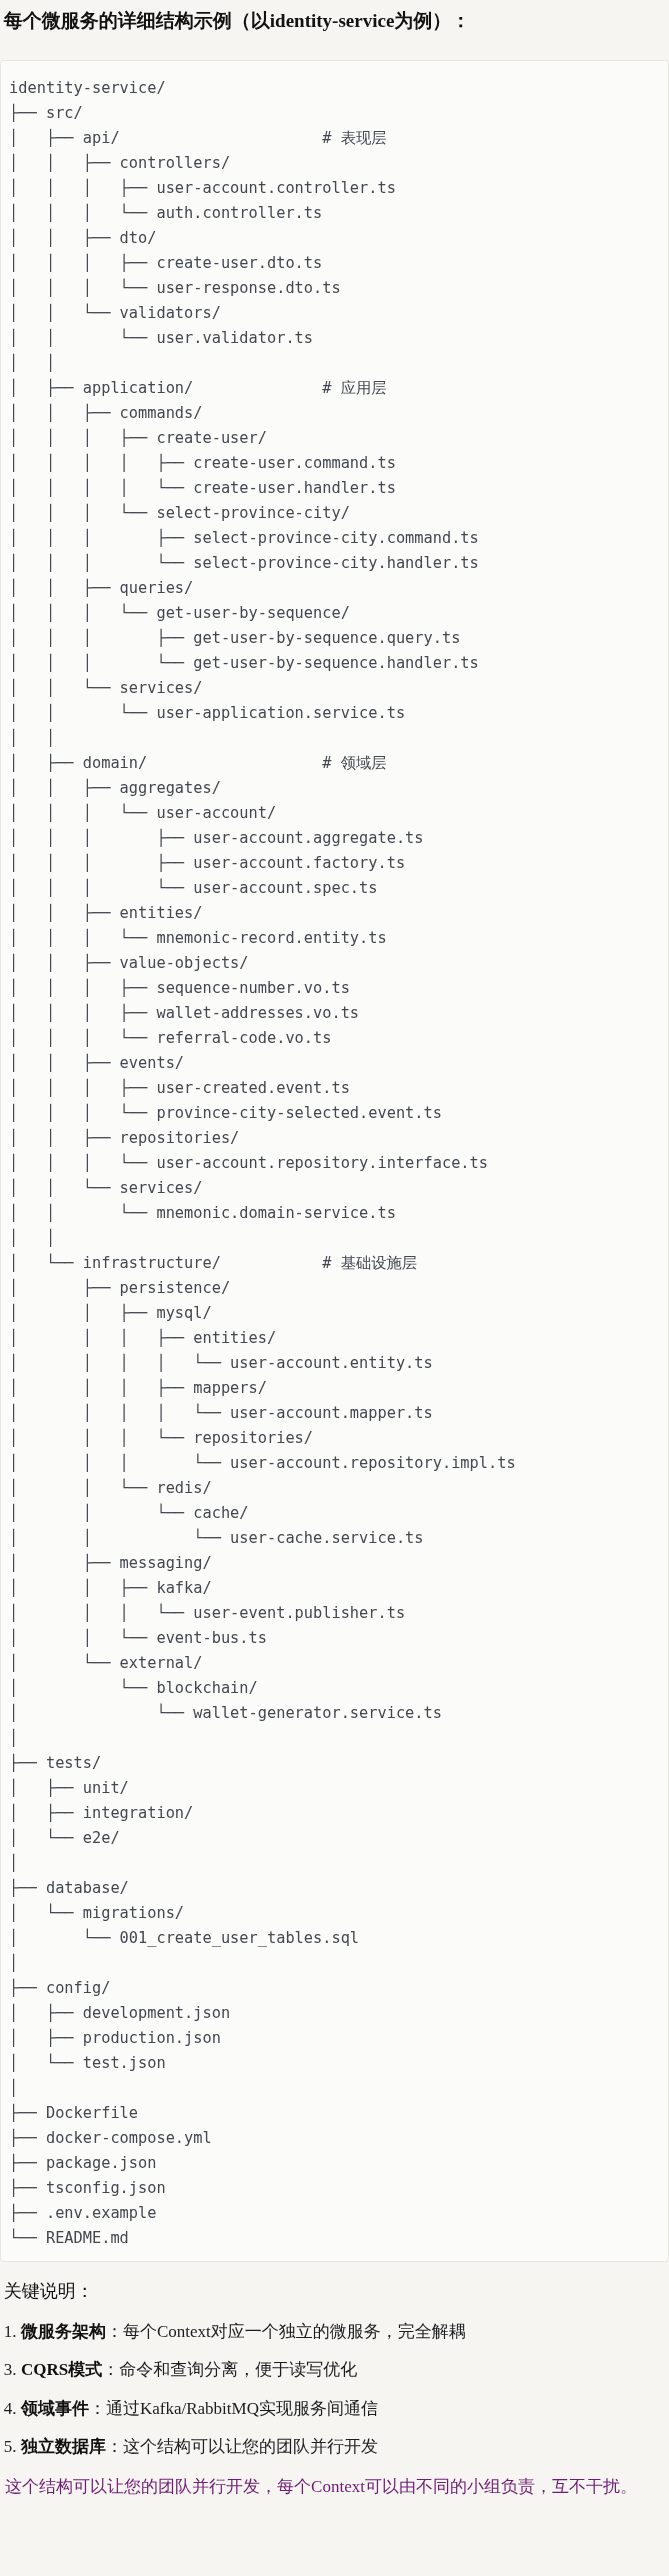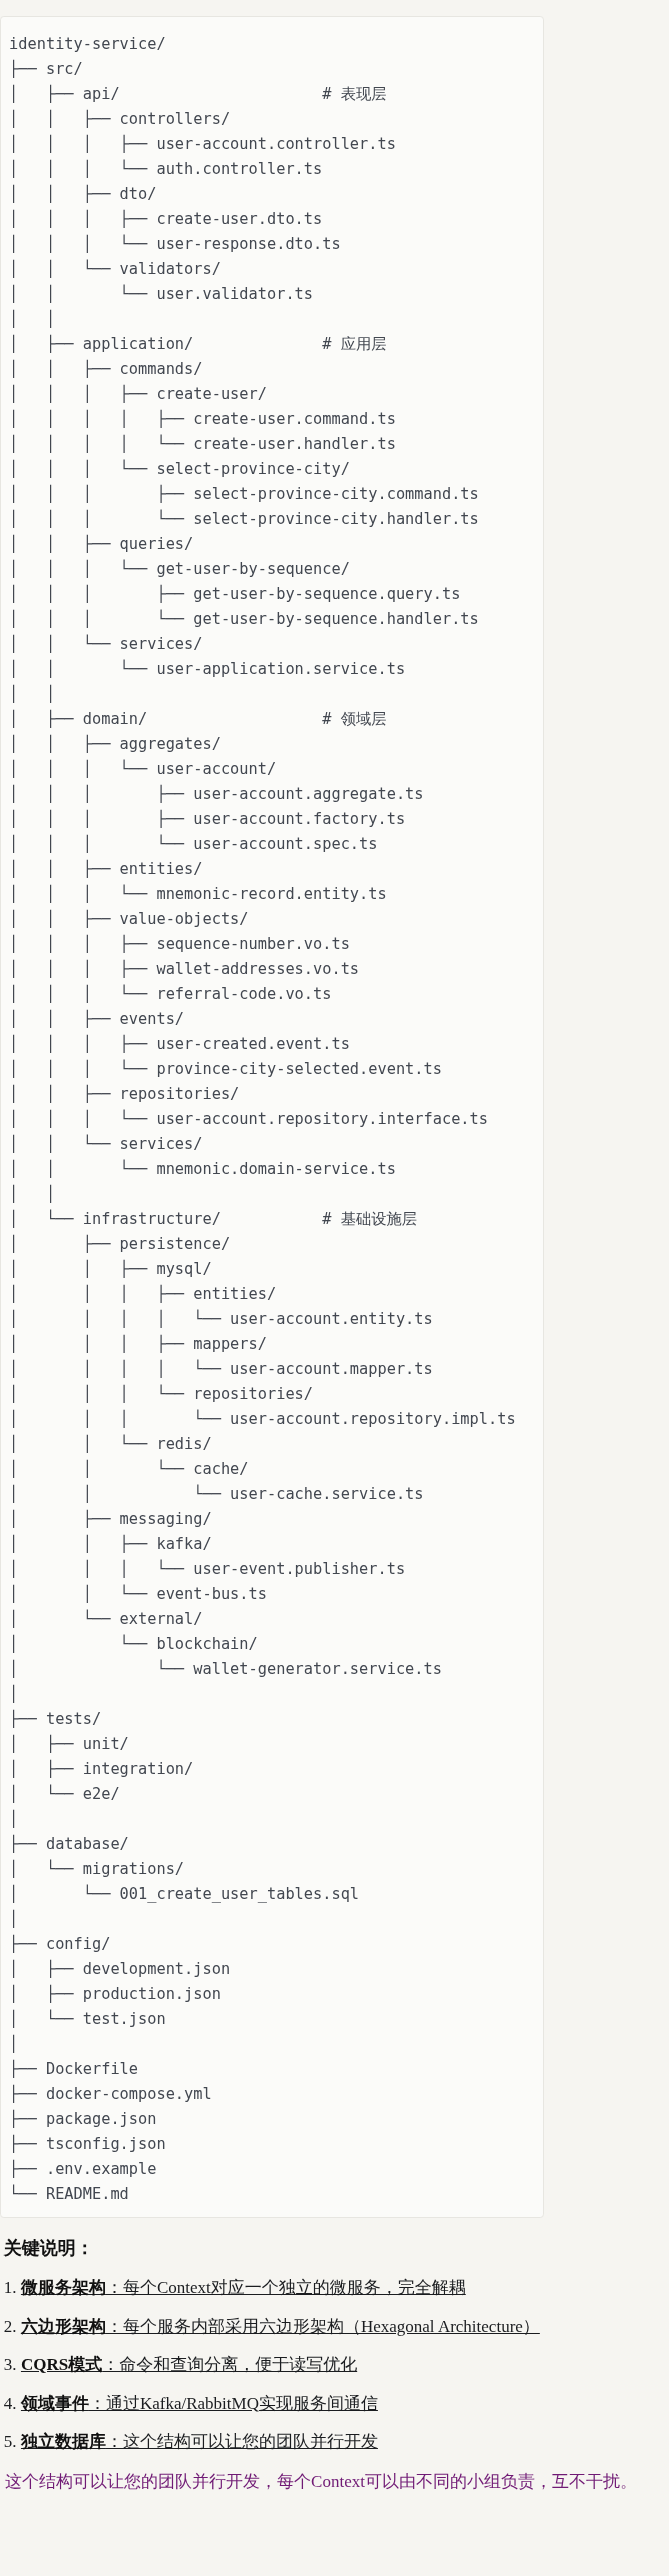--- a/index.html
+++ b/index.html
@@ -17,53 +17,52 @@
   }
   .page-title {
     font-size: 19px;
     font-weight: bold;
     color: #111;
     margin: 0;
     padding: 7.5px 3.8px 0 3.8px;
     line-height: 25px;
   }
   .code-block {
-    margin-top: 16px;
+    margin-top: 27px;
     background: #fbfbf9;
     border: 0.6px solid #e7e6e1;
     border-radius: 3.8px;
     box-sizing: border-box;
-    width: 544px;
+    width: 669px;
     overflow: hidden;
   }
   .code-block pre {
     margin: 0;
     padding: 15px 11.3px 10px 8.1px;
     font-family: "DejaVu Sans Mono", "Liberation Mono", monospace;
     font-size: 15.3px;
     line-height: 25px;
     color: #424750;
     white-space: pre;
   }
   .notes {
     padding: 0 3.8px;
   }
   .notes-heading {
     font-size: 18px;
-    font-weight: bold;
+    font-weight: normal;
     color: #111;
     margin: 17.5px 0 0 0;
     line-height: 24px;
   }
   .note-item {
     font-size: 17px;
     line-height: 21px;
     margin-top: 17.5px;
     color: #1b1d20;
-    text-decoration: underline;
   }
   .note-num {
     display: inline-block;
     margin-right: 4.4px;
   }
   .note-label {
     font-weight: bold;
     color: #111;
   }
   .notes-footer {
@@ -72,20 +71,21 @@
     margin-top: 19px;
     padding: 0 1.3px;
     color: #701a75;
   }
 </style>
 </head>
 <body>
 
 <div class="page">
 
+  <p class="page-title">每个微服务的详细结构示例（以identity-service为例）：</p>
 
   <div class="code-block">
     <pre>identity-service/
 ├── src/
 │   ├── api/                      # 表现层
 │   │   ├── controllers/
 │   │   │   ├── user-account.controller.ts
 │   │   │   └── auth.controller.ts
 │   │   ├── dto/
 │   │   │   ├── create-user.dto.ts
@@ -171,23 +171,20 @@
   </div>
 
   <div class="notes">
 
     <p class="notes-heading">关键说明：</p>
 
     <div class="note-item">
       <span class="note-num">1.</span><span class="note-label">微服务架构</span><span>：每个Context对应一个独立的微服务，完全解耦</span>
     </div>
 
-    <div class="note-item">
-      <span class="note-num">2.</span><span class="note-label">六边形架构</span><span>：每个服务内部采用六边形架构（Hexagonal Architecture）</span>
-    </div>
 
     <div class="note-item">
       <span class="note-num">3.</span><span class="note-label">CQRS模式</span><span>：命令和查询分离，便于读写优化</span>
     </div>
 
     <div class="note-item">
       <span class="note-num">4.</span><span class="note-label">领域事件</span><span>：通过Kafka/RabbitMQ实现服务间通信</span>
     </div>
 
     <div class="note-item">

